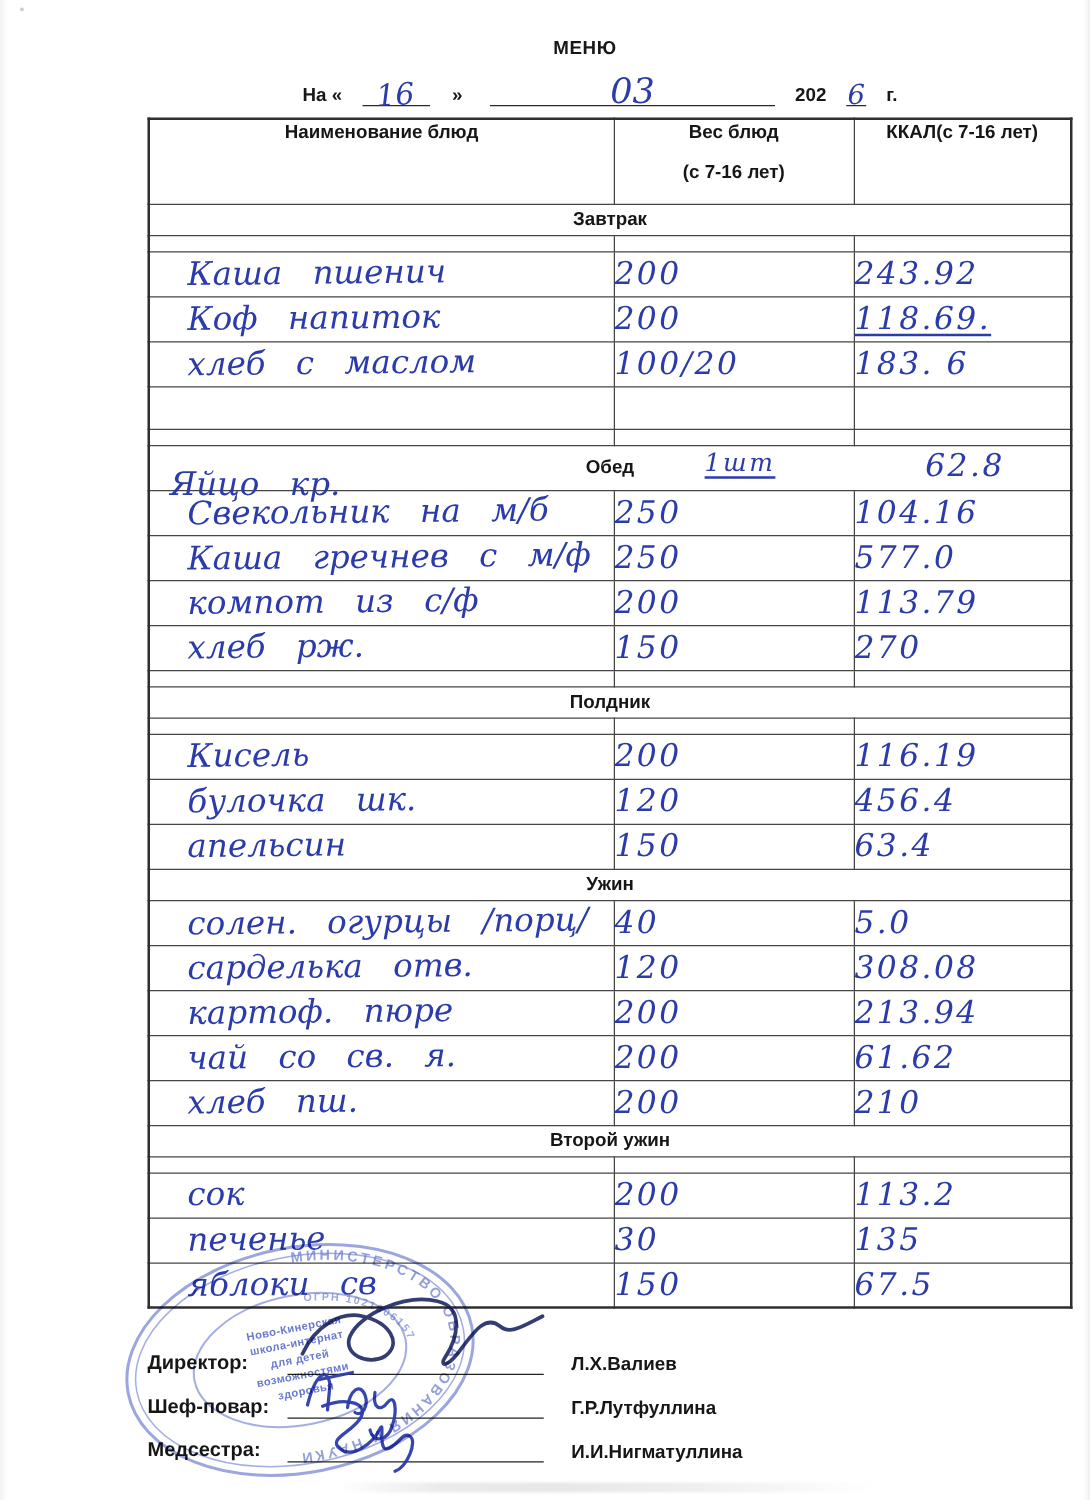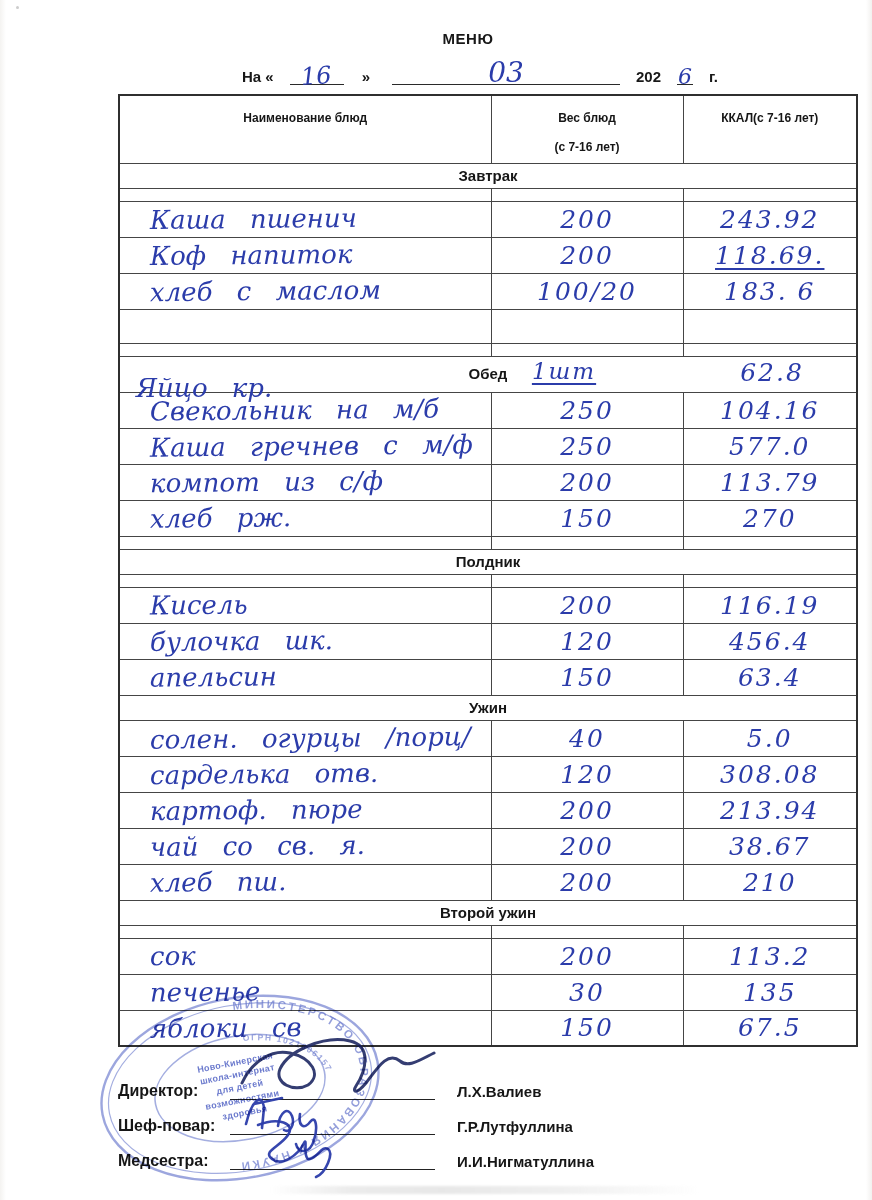--- a/index.html
+++ b/index.html
@@ -41,33 +41,33 @@
   
   table.menu{
     border-collapse:collapse; table-layout:fixed;
     margin:9px 0 0 118px; width:738px;
     border:2px solid #2f2f2f;
   }
   col.c-name{ width:372px; } col.c-weight{ width:192px; } col.c-kcal{ width:174px; }
   td{ border:1.4px solid #454545; vertical-align:middle; overflow:visible; }
   tr.head-row td{
     height:68px; vertical-align:top; text-align:center;
-    font-size:12px; font-weight:bold; padding-top:15px; color:#161616;
+    font-size:15px; font-weight:bold; padding-top:1px; color:#161616;
   }
   .weight-sub{ margin-top:15px; }
   tr.section-row td{ height:25px; text-align:center; position:relative; }
   .section-label{ font-size:15px; font-weight:bold; color:#161616; }
   tr.section-row.has-overlay td{ height:36px; }
   .ov-name{ position:absolute; left:16px; top:18px; font-size:26px; word-spacing:16px; white-space:nowrap;text-align:center; }
-  .ov-w{ position:absolute; left:444px; top:3px; transform:translateX(-50%); font-size:23px; letter-spacing:2px; }
+  .ov-w{ position:absolute; left:472px; top:3px; transform:translateX(-50%); font-size:20px; letter-spacing:2px; }
   .ov-k{ position:absolute; left:652px; top:3px; transform:translateX(-50%); font-size:25px; letter-spacing:2px; }
   tr.dish-row td{ height:36px; }
   td.name-cell{ padding-left:30px; }
   .name-hw{ font-size:26px; word-spacing:16px; white-space:nowrap; display:inline-block; transform:rotate(-.6deg); }
-  td.num-cell{ text-align:center; }
+  td.num-cell{ }
   .num-hw{ font-size:25px; letter-spacing:2px; display:inline-block; }
   .u{ text-decoration:underline; text-decoration-thickness:1.5px; text-underline-offset:4px; }
   tr.spacer-thin td{ height:13px; }
   tr.spacer-tall td{ height:34px; }
 
   
   .sig-block{ margin:18px 0 0 118px; width:700px; }
   .sig-row{ display:flex; align-items:flex-end; height:35px; }
   .sig-label{ font-size:16px; font-weight:bold; width:112px; color:#161616; }
   .sig-line{
@@ -234,21 +234,21 @@
           <td class="num-cell"><span class="hw num-hw">308.08</span></td>
         </tr>
         <tr class="dish-row">
           <td class="name-cell"><span class="hw name-hw">картоф. пюре</span></td>
           <td class="num-cell"><span class="hw num-hw">200</span></td>
           <td class="num-cell"><span class="hw num-hw">213.94</span></td>
         </tr>
         <tr class="dish-row">
           <td class="name-cell"><span class="hw name-hw">чай со св. я.</span></td>
           <td class="num-cell"><span class="hw num-hw">200</span></td>
-          <td class="num-cell"><span class="hw num-hw">38.67</span></td>
+          <td class="num-cell"><span class="hw num-hw">61.62</span></td>
         </tr>
         <tr class="dish-row">
           <td class="name-cell"><span class="hw name-hw">хлеб пш.</span></td>
           <td class="num-cell"><span class="hw num-hw">200</span></td>
           <td class="num-cell"><span class="hw num-hw">210</span></td>
         </tr>
         <tr class="section-row">
           <td class="section-cell" colspan="3"><span class="section-label">Второй ужин</span></td>
         </tr>
         <tr class="spacer-thin">

